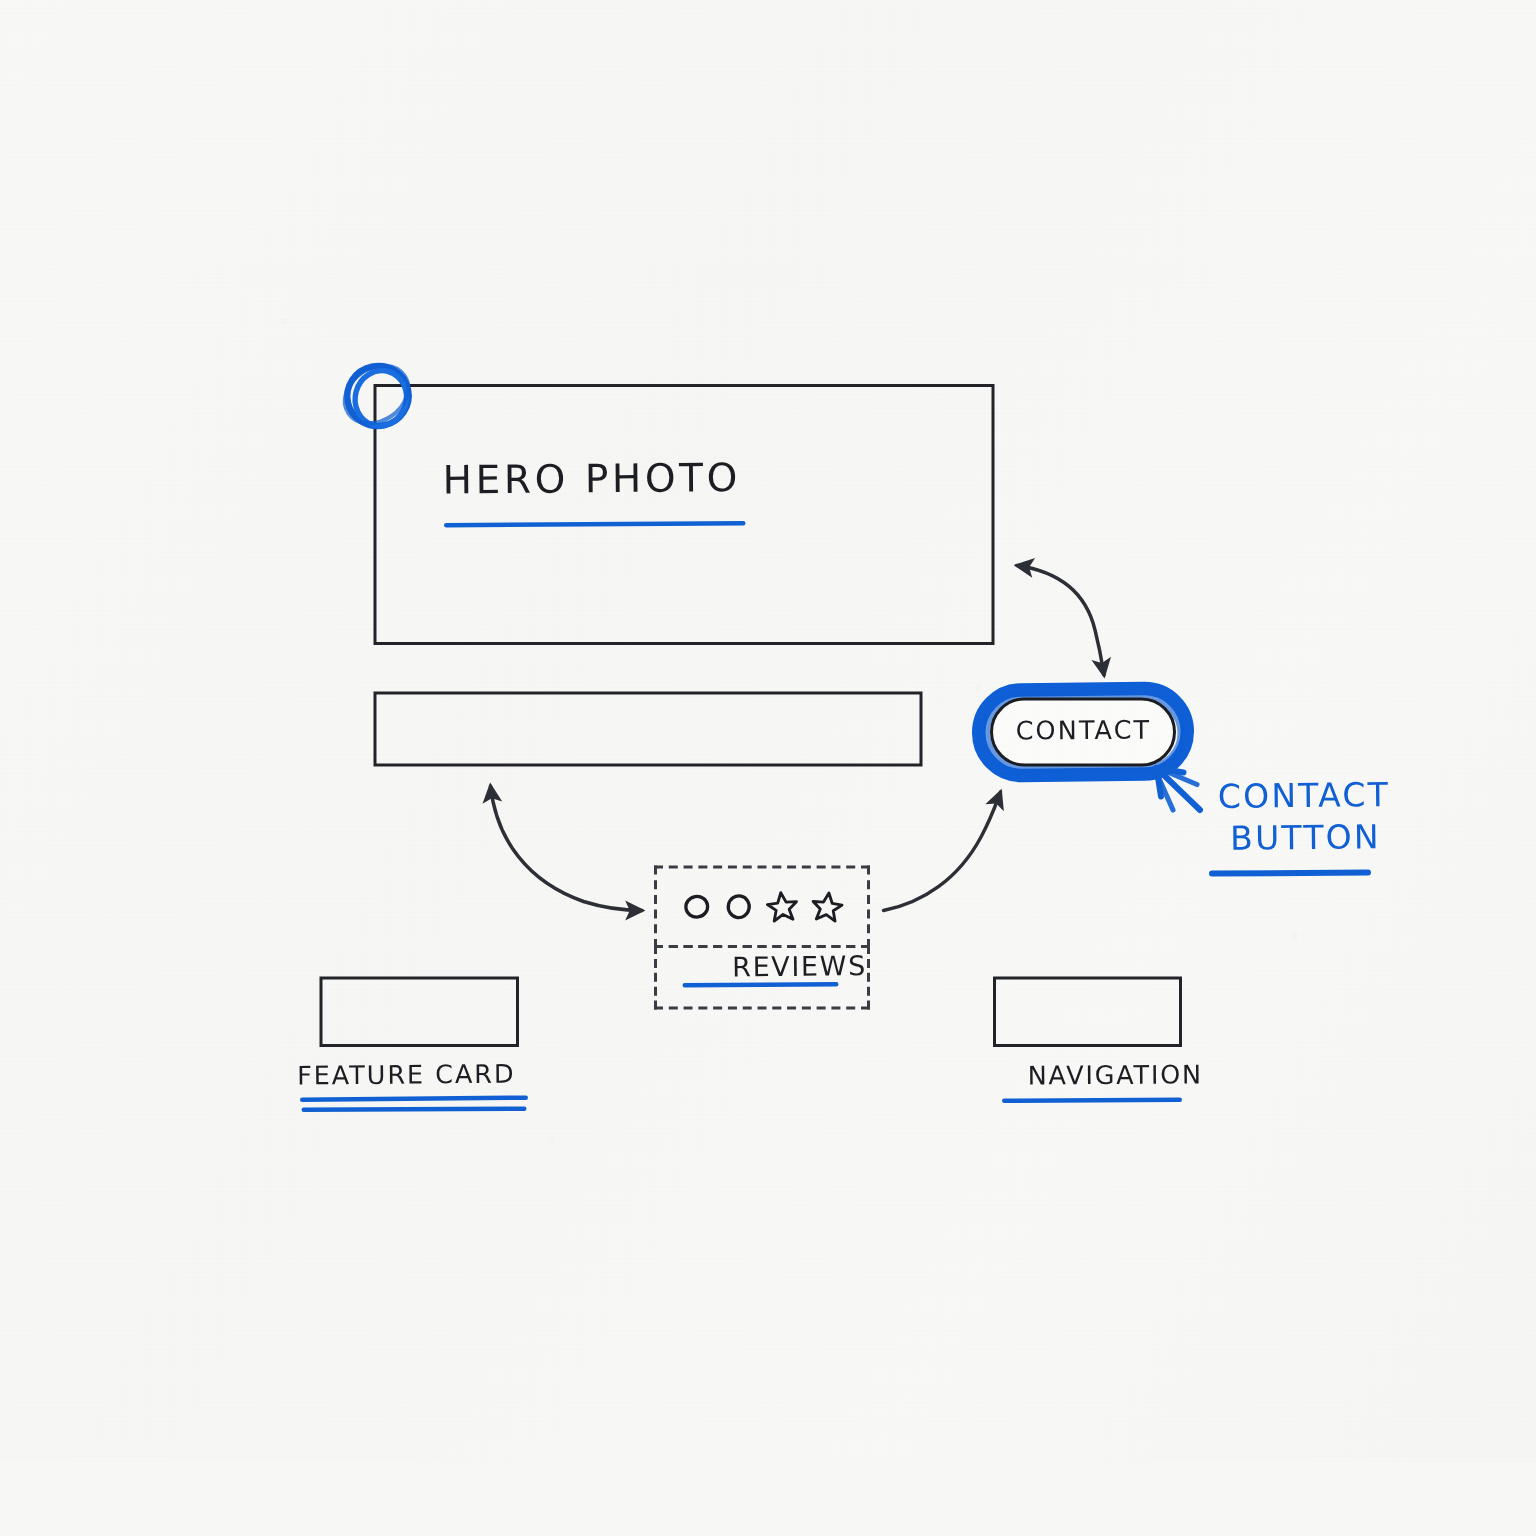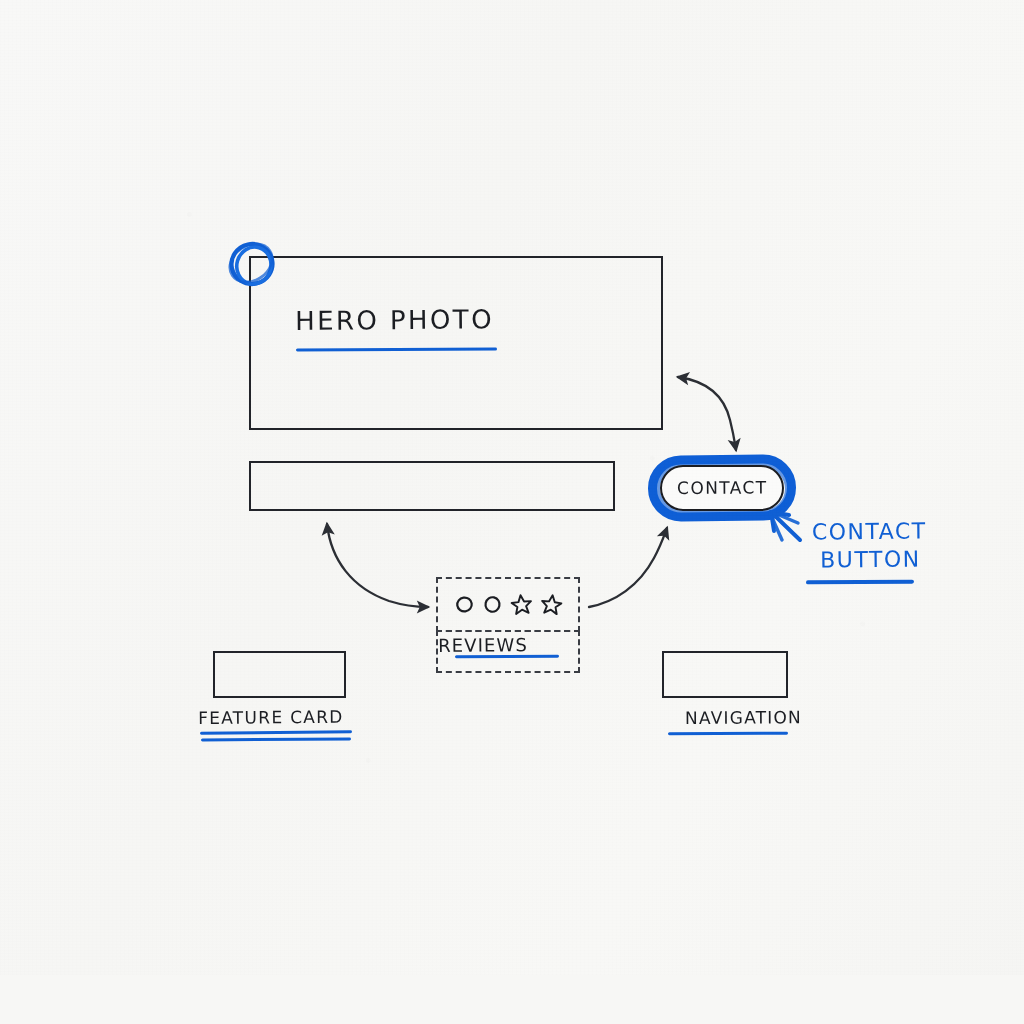--- a/index.html
+++ b/index.html
@@ -192,21 +192,21 @@
   #reviews-label-cell {
     position: absolute;
     left: 0;
     top: 53px;
     width: 144px;
     height: 43px;
     box-sizing: border-box;
     border: 2.1px dashed #3a3d44;
     display: flex;
     align-items: flex-start;
-    justify-content: flex-start;
+    justify-content: flex-end;
     padding-top: 3px;
   }
   #reviews-label {
     position: static;
     font-size: 18px;
     letter-spacing: 1.1px;
     transform: rotate(-0.6deg);
   }
   #reviews-underline {
     left: 455px;

